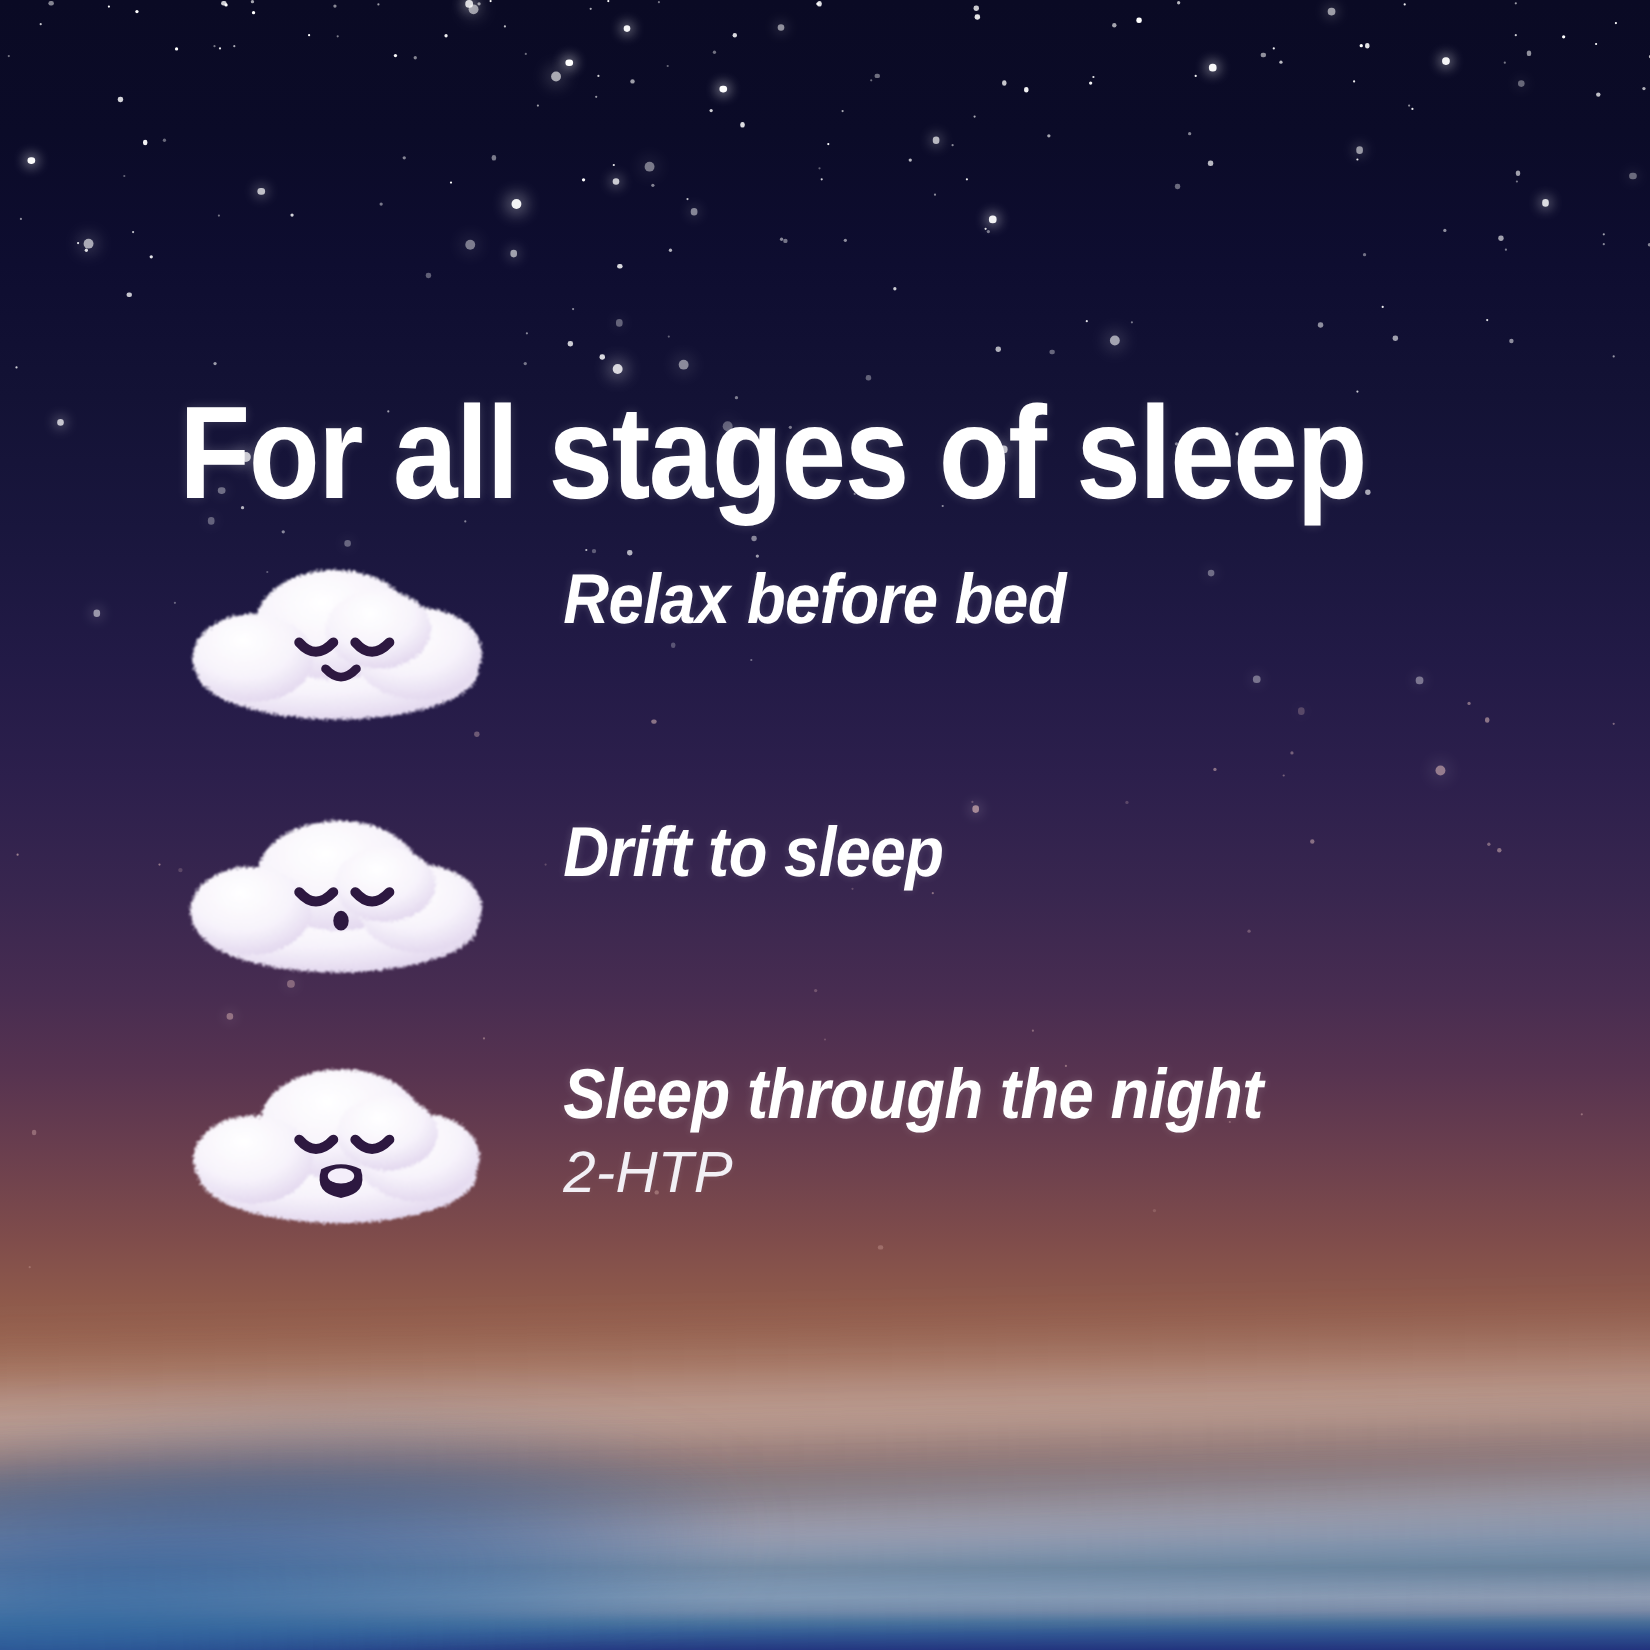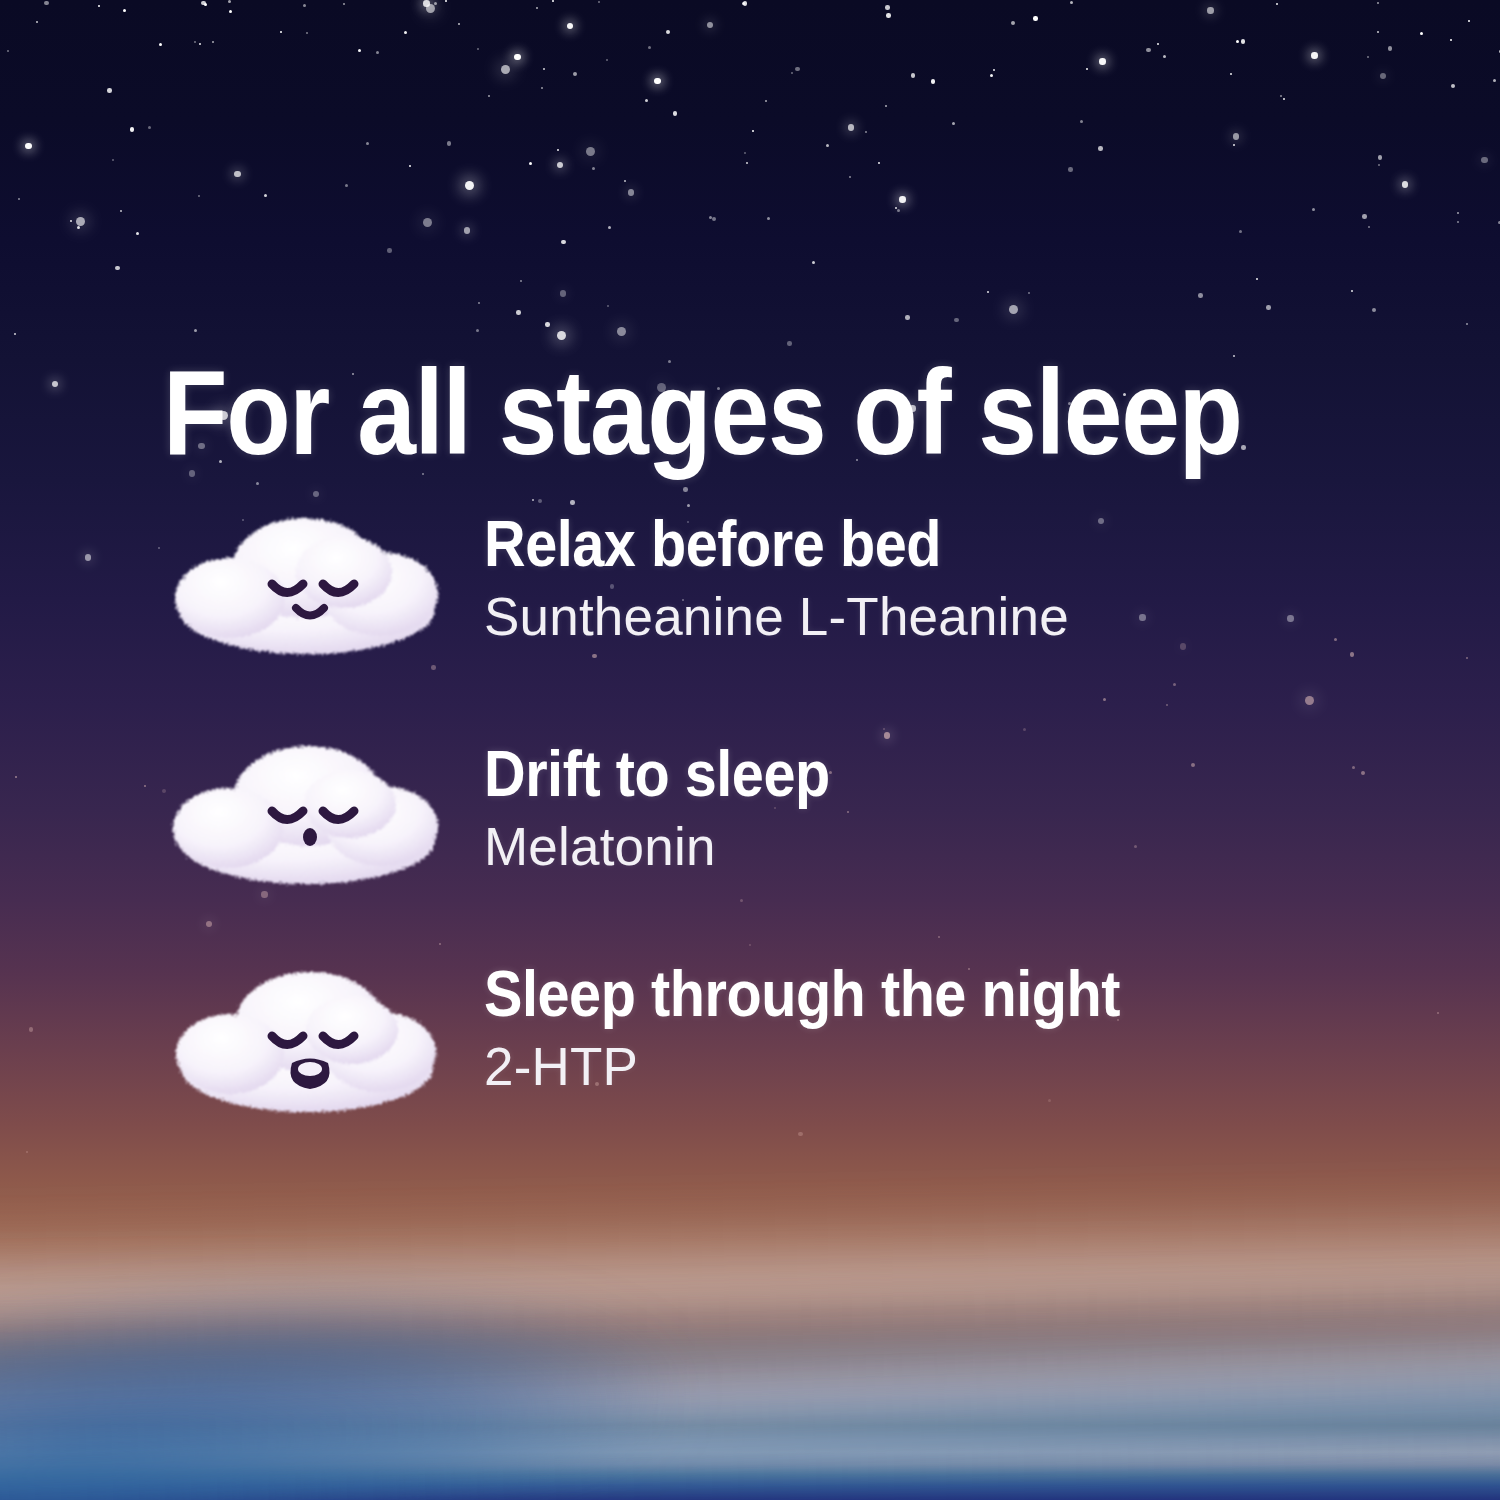--- a/index.html
+++ b/index.html
@@ -85,21 +85,21 @@
   }
 
   .rows{position:absolute;left:0;top:0;width:1500px;}
   .row{position:absolute;left:0;width:1500px;height:230px;}
   .row-1{top:498px;}
   .row-2{top:728px;}
   .row-3{top:948px;}
 
   .cloudwrap{position:absolute;left:168px;top:8px;width:278px;height:165px;}
 
-  .txt{position:absolute;left:484px;top:14px;width:950px;}
+  .txt{position:absolute;left:512px;top:14px;width:950px;font-style:italic;}
   .rowtitle{
     font-family:"Liberation Sans Narrow","Liberation Sans",sans-serif;
     font-weight:700;
     font-size:64px;line-height:1.02;
     letter-spacing:-.5px;
     color:#fff;
     transform:scaleX(.90);transform-origin:left top;
     text-shadow:0 0 8px rgba(255,255,255,.16);
     white-space:nowrap;
     margin:0;
@@ -410,21 +410,20 @@
           </g>
           <g fill="none" stroke="#2d1840" stroke-width="9" stroke-linecap="round">
             <path d="M104 78 q15 17 31 0"></path>
             <path d="M155 78 q15 17 31 0"></path>
           </g>
           <path d="M128 102 q14 15 28 0" fill="none" stroke="#2d1840" stroke-width="8" stroke-linecap="round"></path>
         </svg>
       </div>
       <div class="txt">
         <p class="rowtitle">Relax before bed</p>
-        <p class="rowsub">Suntheanine L-Theanine</p>
       </div>
     </div>
 
     <div class="row row-2">
       <div class="cloudwrap">
         <svg viewBox="0 0 278 165" width="278" height="165">
           <defs>
             <radialGradient id="cg2" cx="42%" cy="30%" r="78%">
               <stop offset="0%" stop-color="#ffffff"></stop>
               <stop offset="55%" stop-color="#f7f3fb"></stop>
@@ -445,21 +444,20 @@
           </g>
           <g fill="none" stroke="#2d1840" stroke-width="9" stroke-linecap="round">
             <path d="M104 75 q15 17 31 0"></path>
             <path d="M155 75 q15 17 31 0"></path>
           </g>
           <ellipse cx="142" cy="101" rx="7" ry="9" fill="#2d1840"></ellipse>
         </svg>
       </div>
       <div class="txt">
         <p class="rowtitle">Drift to sleep</p>
-        <p class="rowsub">Melatonin</p>
       </div>
     </div>
 
     <div class="row row-3">
       <div class="cloudwrap">
         <svg viewBox="0 0 278 175" width="278" height="175">
           <defs>
             <radialGradient id="cg3" cx="42%" cy="30%" r="78%">
               <stop offset="0%" stop-color="#ffffff"></stop>
               <stop offset="55%" stop-color="#f7f3fb"></stop>

